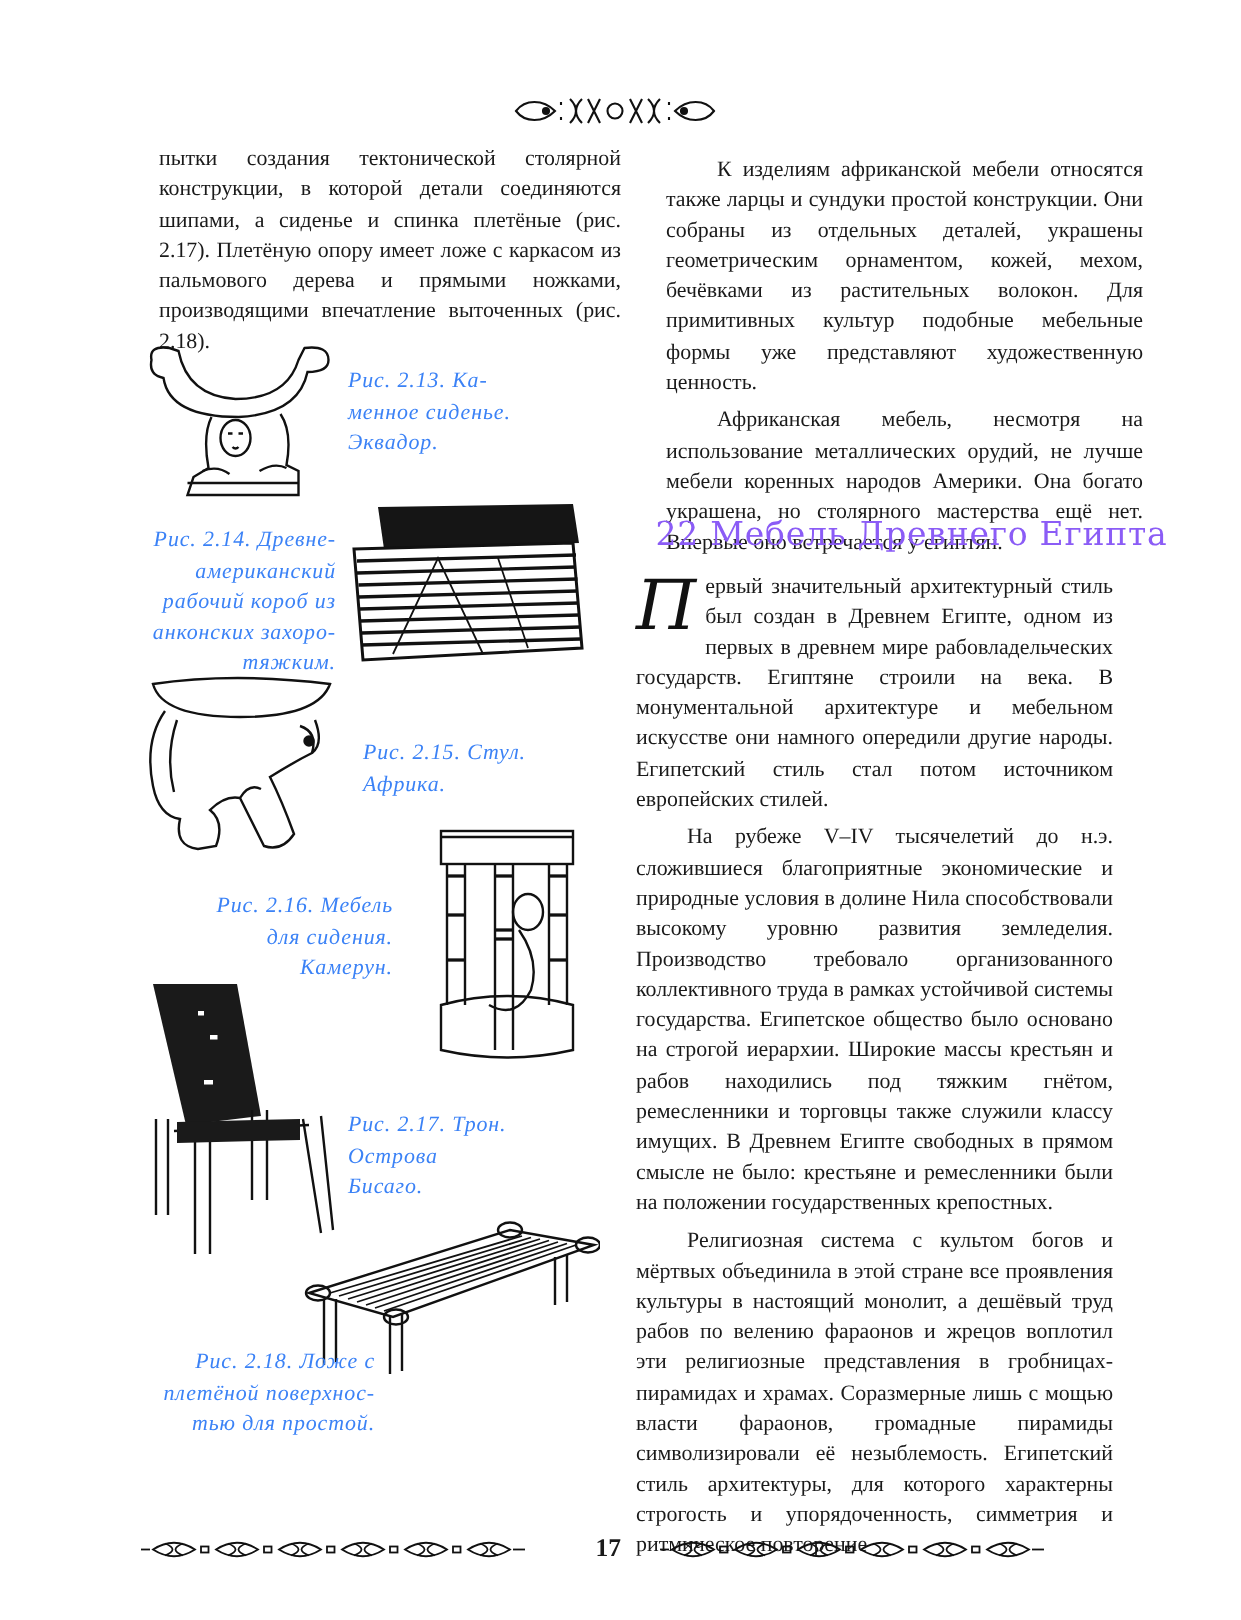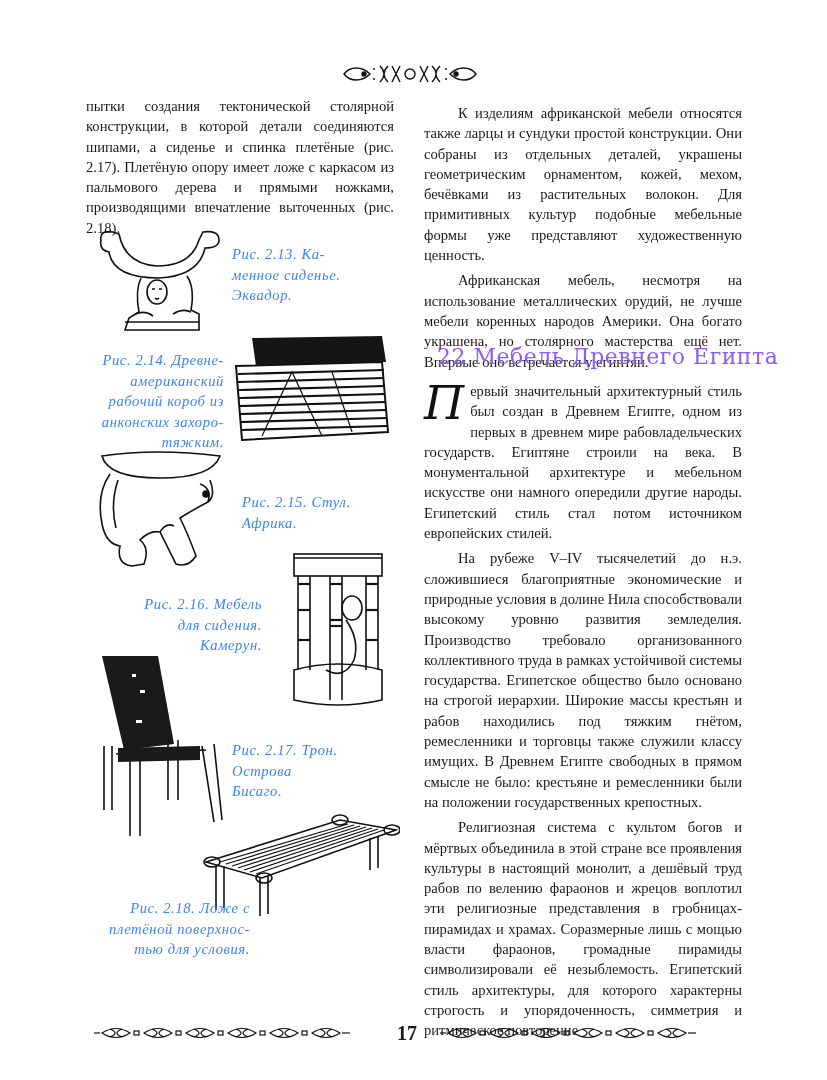--- a/index.html
+++ b/index.html
@@ -1,37 +1,37 @@
 <!DOCTYPE html>
 <html><head>
 <meta charset="utf-8">
 <style>
   html, body { margin: 0; padding: 0; background: #ffffff; }
   body { width: 827px; height: 1080px; position: relative; overflow: hidden;
          font-family: "Liberation Serif", "DejaVu Serif", serif; color: #1a1a1a; }
   .ornament-top { position: absolute; left: 340px; top: 62px; width: 140px; height: 24px; }
-  .col { position: absolute; font-size: 14.6px; line-height: 20.3px; text-align: justify; }
+  .col { position: absolute; font-size: 14.6px; line-height: 20.3px; text-align: justify; margin-left: 20px; }
   .col p { margin: 0; }
   .col p.indent { text-indent: 34px; }
   .col-left { left: 86px; top: 96px; width: 308px; }
   .col-right { left: 424px; top: 103px; width: 318px; }
   .heading { position: absolute; left: 437px; top: 344px; width: 300px;
              font-family: "DejaVu Serif", serif; font-size: 22px; letter-spacing: 0.5px;
              font-style: normal; color: #8b5cf6; white-space: nowrap; }
   .dropcap-block { position: absolute; left: 424px; top: 381px; width: 318px;
                    font-size: 14.6px; line-height: 20.3px; text-align: justify; }
   .dropcap { float: left; font-family: "DejaVu Serif", serif; font-size: 46px; line-height: 40px;
              margin: 2px 6px 0 0; font-style: italic; color: #111; }
   .dropcap-block p { margin: 0; }
   .dropcap-block p.indent { text-indent: 34px; }
   .caption { position: absolute; font-style: italic; font-size: 14.6px; line-height: 20.5px;
              letter-spacing: 0.6px; color: #3b82f6; }
   .fig { position: absolute; }
   .footer-orn { position: absolute; top: 1026px; height: 14px; }
-  .page-num { position: absolute; left: 397px; top: 1022px; font-weight: bold; font-size: 20px; }
+  .page-num { position: absolute; left: 397px; top: 1022px; font-weight: bold; font-size: 17px; }
 </style>
 </head>
 <body>
 
 <svg class="ornament-top" viewBox="0 0 140 24">
   <g fill="none" stroke="#111" stroke-width="1.4">
     <path d="M4 12 C10 4, 22 4, 30 12 C22 20, 10 20, 4 12 Z"></path>
     <circle cx="24" cy="12" r="2" fill="#111"></circle>
     <path d="M34 6 L34 8 M34 16 L34 18"></path>
     <path d="M40 4 Q48 12 40 20 M48 4 Q40 12 48 20"></path>
@@ -174,21 +174,21 @@
     <line x1="32" y1="66" x2="160" y2="26"></line>
     <line x1="38" y1="68" x2="166" y2="27"></line>
     <line x1="44" y1="70" x2="172" y2="28"></line>
     <line x1="50" y1="72" x2="178" y2="29"></line>
     <line x1="56" y1="74" x2="184" y2="30"></line>
   </g>
 </svg>
 <div class="caption" style="left:100px;top:898px;text-align:right;width:150px">
   <div>Рис. 2.18. Ложе с</div>
   <div>плетёной поверхнос-</div>
-  <div>тью для условия.</div>
+  <div>тью для простой.</div>
 </div>
 
 <div class="col col-right">
   <p class="indent">К изделиям африканской мебели относятся также ларцы и сундуки простой конструкции. Они собраны из отдельных деталей, украшены геометрическим орнаментом, кожей, мехом, бечёвками из растительных волокон. Для примитивных культур подобные мебельные формы уже представляют художественную ценность.</p>
   <p class="indent" style="margin-top:5px">Африканская мебель, несмотря на использование металлических орудий, не лучше мебели коренных народов Америки. Она богато украшена, но столярного мастерства ещё нет. Впервые оно встречается у египтян.</p>
 </div>
 
 <div class="heading">22 Мебель Древнего Египта</div>
 
 <div class="dropcap-block">

